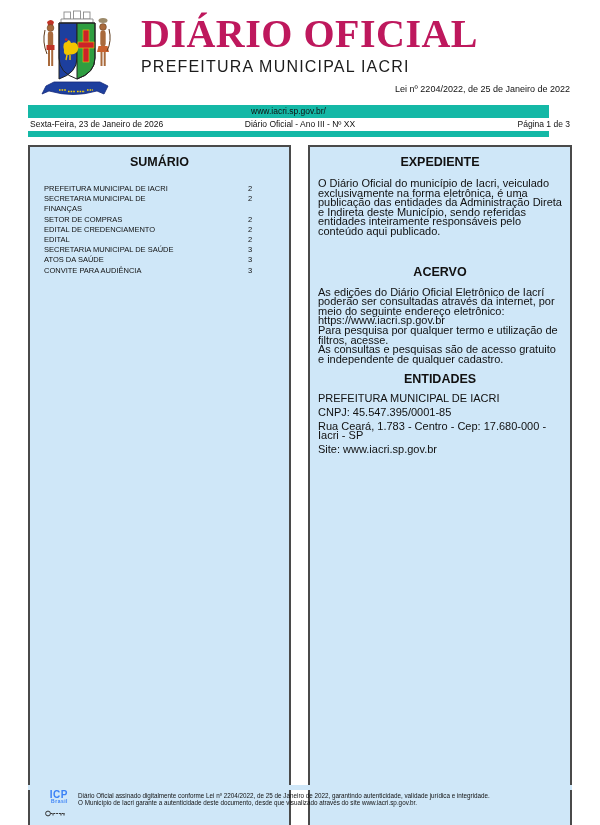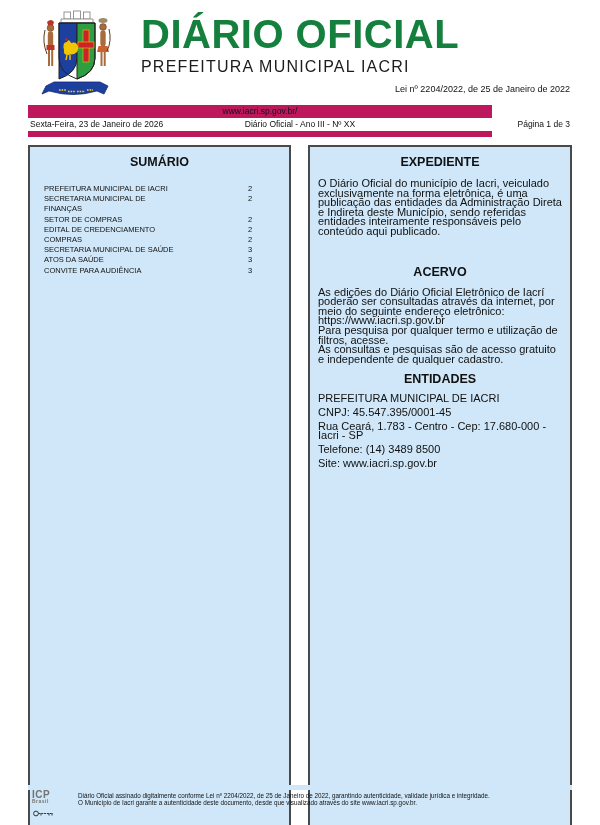--- a/index.html
+++ b/index.html
@@ -3,25 +3,25 @@
 <meta charset="utf-8">
 <style>
   html,body{margin:0;padding:0;background:#ffffff;}
   .page{
     position:relative;width:600px;height:825px;background:#ffffff;overflow:hidden;
     font-family:"Liberation Sans",sans-serif;color:#111;
   }
   
   .coat{position:absolute;left:26px;top:6px;}
   .title-block{position:absolute;left:141px;top:12px;}
-  .main-title{font-size:40px;font-weight:bold;letter-spacing:.5px;line-height:44px;color:#15803d;white-space:nowrap;}
+  .main-title{font-size:40px;font-weight:bold;letter-spacing:.5px;line-height:44px;color:#be185d;white-space:nowrap;font-family:Liberation Serif, serif;}
   .subtitle{font-size:16px;letter-spacing:1.2px;line-height:22px;color:#1c1c1c;white-space:nowrap;}
   .lei-line{position:absolute;right:30px;top:84px;font-size:9px;color:#111;margin-left:18px;}
   
-  .bar{position:absolute;left:28px;width:464px;background:#be185d;}
+  .bar{position:absolute;left:28px;width:521px;background:#14b8a6;}
   .url-bar{top:105px;height:13px;text-align:center;font-size:8.5px;line-height:13px;color:#111;}
   .date-row{position:absolute;left:28px;width:544px;top:118px;height:29px;font-size:8.5px;line-height:13px;}
   .date-row .left{position:absolute;left:2px;}
   .date-row .center{position:absolute;left:50%;transform:translateX(-50%);}
   .date-row .right{position:absolute;right:2px;}
   .thin-bar{top:131px;height:6px;}
   
   .box{position:absolute;top:145px;height:806px;background:#cfe7f8;border:2px solid #4a4a4a;box-sizing:border-box;}
   .summary-box{left:28px;width:263px;}
   .info-box{left:308px;width:264px;}
@@ -33,21 +33,21 @@
   .info-pad{padding:0 8px;font-size:11px;line-height:9.6px;}
   .info-body{white-space:pre-line;}
   .exp-body{margin-top:10px;}
   .acervo-title{margin-top:28px;}
   .acervo-body{margin-top:9px;}
   .ent-title{margin-top:8px;}
   .ent-list{margin-top:8px;}
   .ent-line{line-height:9px;margin-bottom:5px;}
   
   .footer-bar{position:absolute;left:28px;width:544px;top:785px;height:5px;background:#cfe7f8;}
-  .icp{position:absolute;left:32px;top:790px;width:36px;text-align:left;color:#737373;}
+  .icp{position:absolute;left:32px;top:790px;width:36px;text-align:right;color:#3b82f6;}
   .icp-line1{font-size:10px;font-weight:bold;line-height:9px;letter-spacing:.5px;}
   .icp-line2{font-size:5px;font-weight:bold;line-height:5px;letter-spacing:.5px;}
   .footer-text{position:absolute;left:78px;top:792px;width:480px;font-size:6.3px;line-height:7px;color:#111;}
 </style>
 </head>
 <body>
 
 <div class="page">
 
   <div class="coat">
@@ -133,21 +133,21 @@
       </div>
       <div class="summary-row">
         <span class="summary-label">SETOR DE COMPRAS</span>
         <span class="summary-page">2</span>
       </div>
       <div class="summary-row">
         <span class="summary-label">EDITAL DE CREDENCIAMENTO</span>
         <span class="summary-page">2</span>
       </div>
       <div class="summary-row">
-        <span class="summary-label">COMPRAS</span>
+        <span class="summary-label">EDITAL</span>
         <span class="summary-page">2</span>
       </div>
       <div class="summary-row">
         <span class="summary-label">SECRETARIA MUNICIPAL DE SAÚDE</span>
         <span class="summary-page">3</span>
       </div>
       <div class="summary-row">
         <span class="summary-label">ATOS DA SAÚDE</span>
         <span class="summary-page">3</span>
       </div>
@@ -165,23 +165,22 @@
     </div>
     <h2 class="box-title acervo-title">ACERVO</h2>
     <div class="info-pad">
       <div class="info-body acervo-body">As edições do Diário Oficial Eletrônico de Iacrí poderão ser consultadas através da internet, por meio do seguinte endereço eletrônico: https://www.iacri.sp.gov.br
 Para pesquisa por qualquer termo e utilização de filtros, acesse.
 As consultas e pesquisas são de acesso gratuito e independente de qualquer cadastro.</div>
     </div>
     <h2 class="box-title ent-title">ENTIDADES</h2>
     <div class="info-pad ent-list">
       <div class="ent-line">PREFEITURA MUNICIPAL DE IACRI</div>
-      <div class="ent-line">CNPJ: 45.547.395/0001-45</div>
+      <div class="ent-line">CNPJ: 45.547.395/0001-85</div>
       <div class="ent-line">Rua Ceará, 1.783 - Centro - Cep: 17.680-000 - Iacri - SP</div>
-      <div class="ent-line">Telefone: (14) 3489 8500</div>
       <div class="ent-line">Site: www.iacri.sp.gov.br</div>
     </div>
   </section>
 
   <div class="footer-bar"></div>
   <div class="icp">
     <div class="icp-line1">ICP</div>
     <div class="icp-line2">Brasil</div>
     <svg width="24" height="9" viewBox="0 0 24 9">
       <circle cx="4" cy="4.5" r="2.4" fill="none" stroke="#333" stroke-width="1"></circle>

